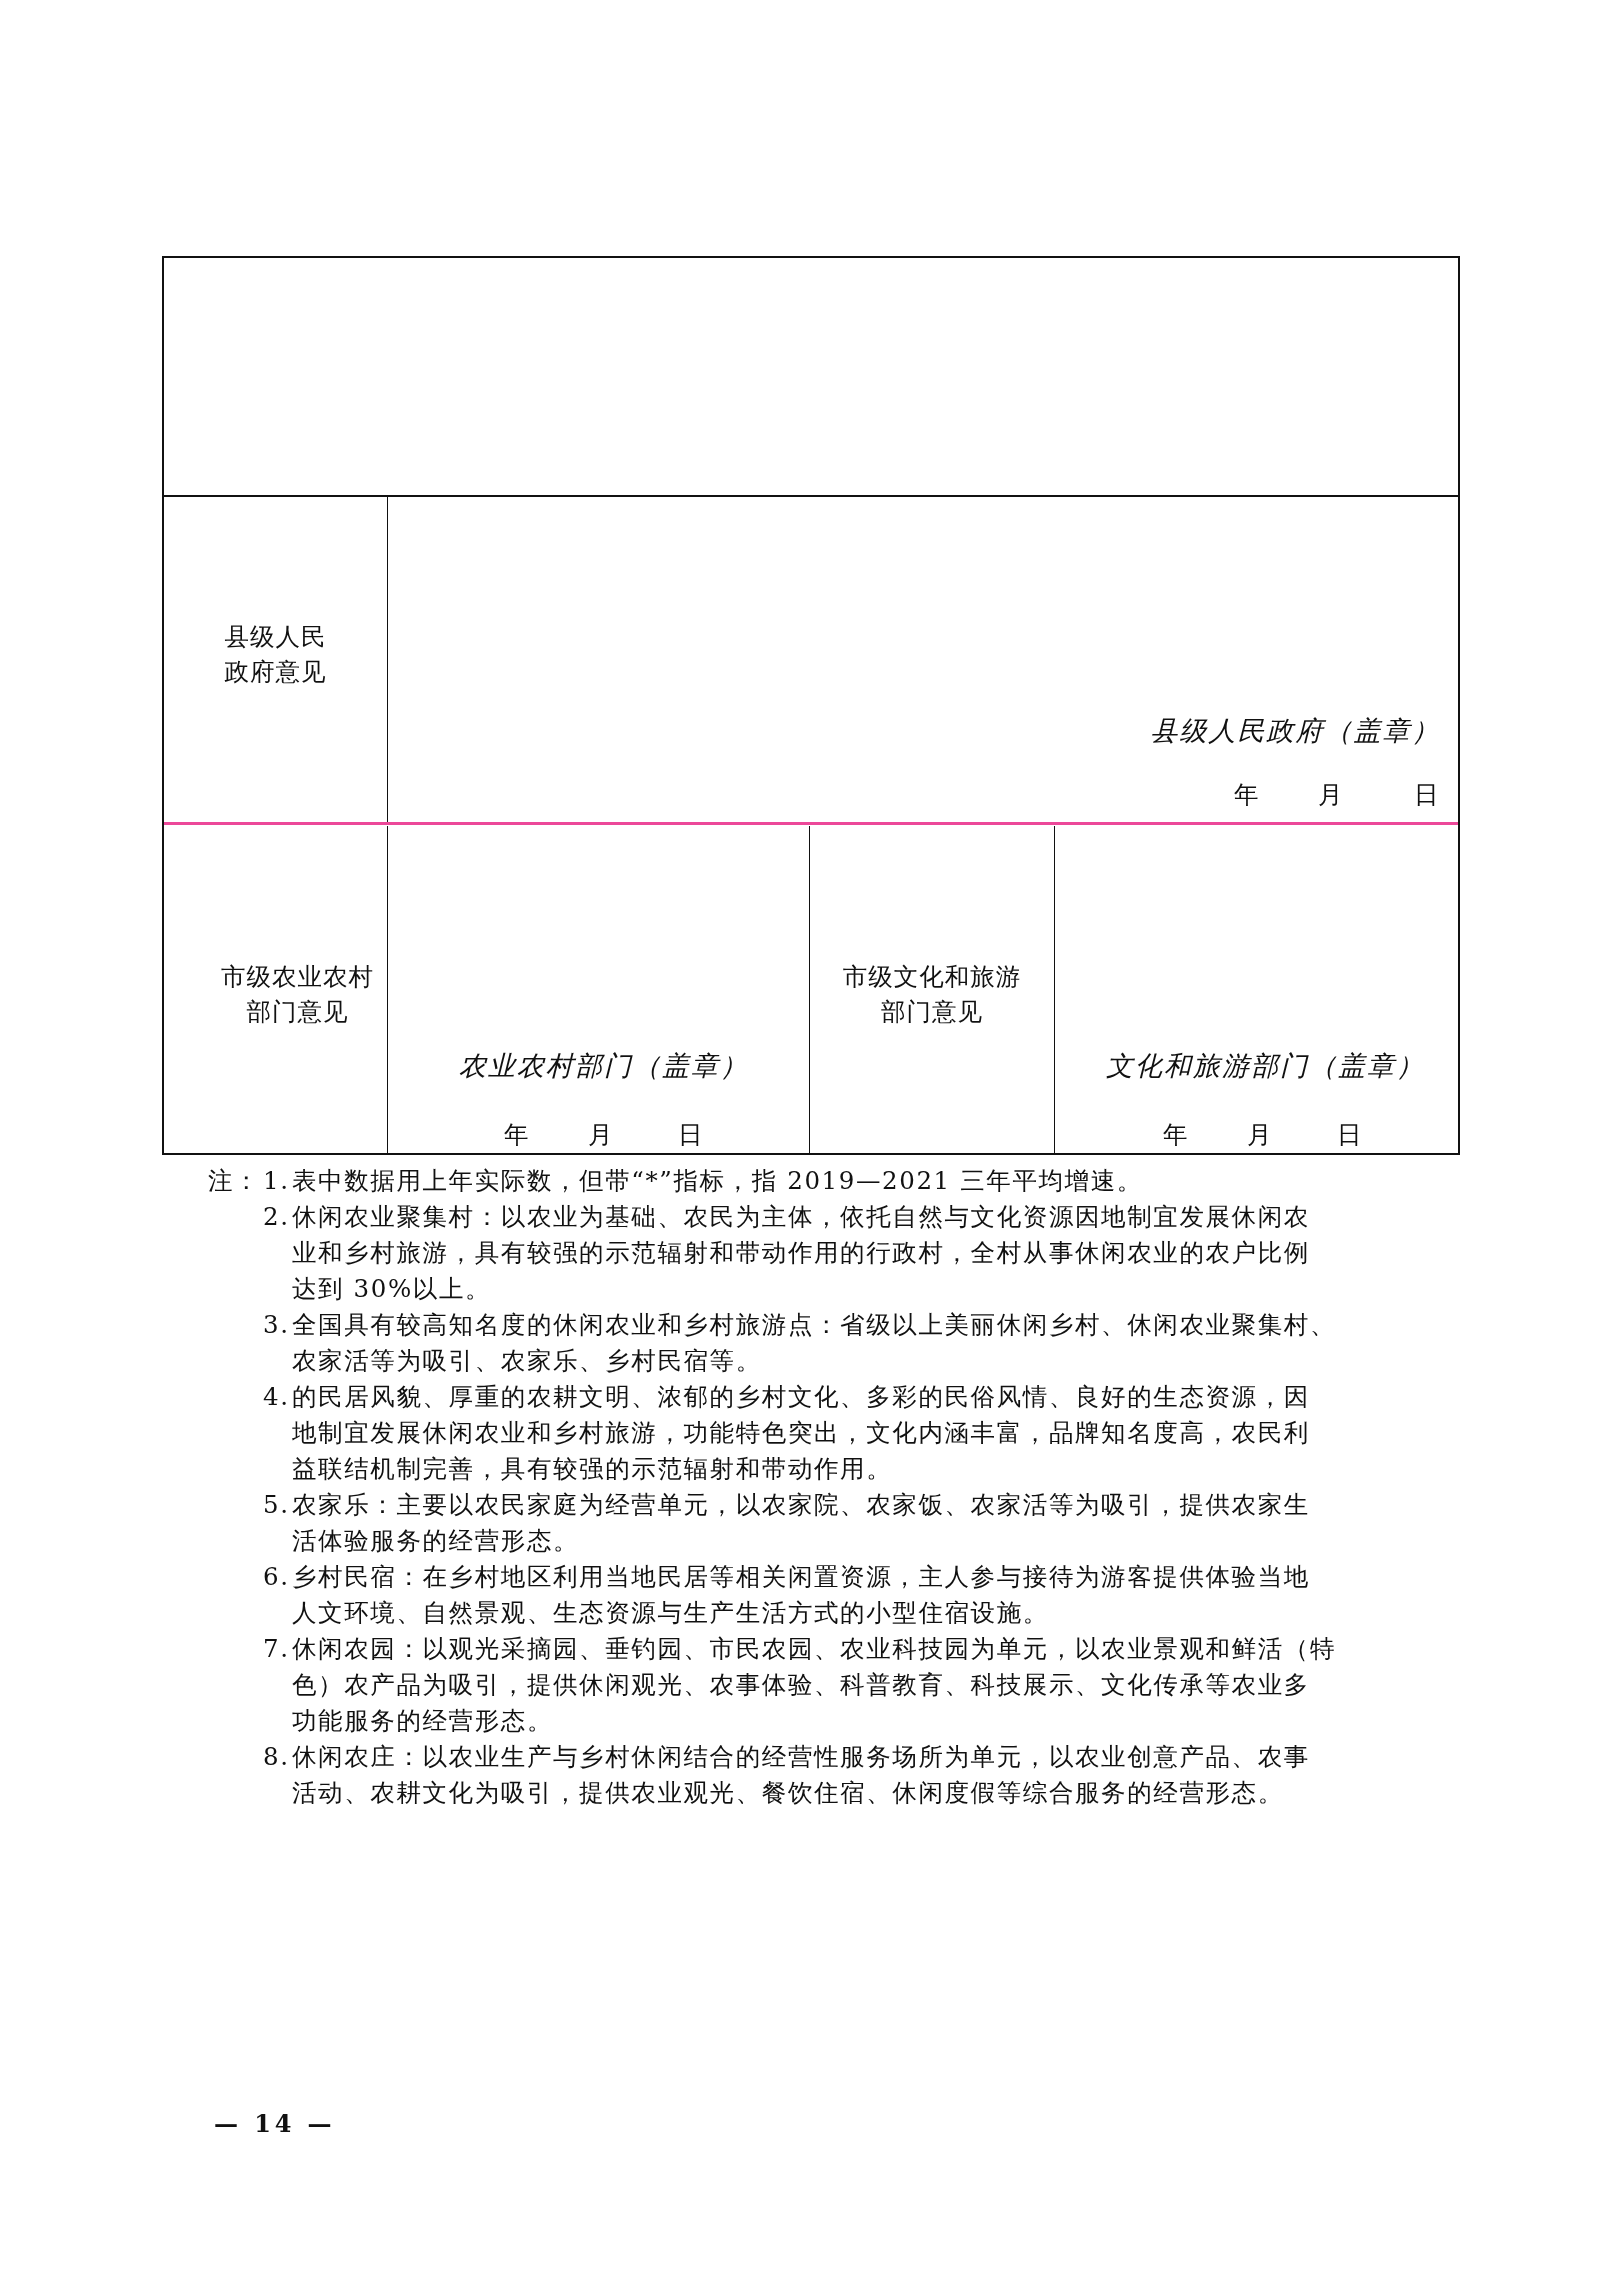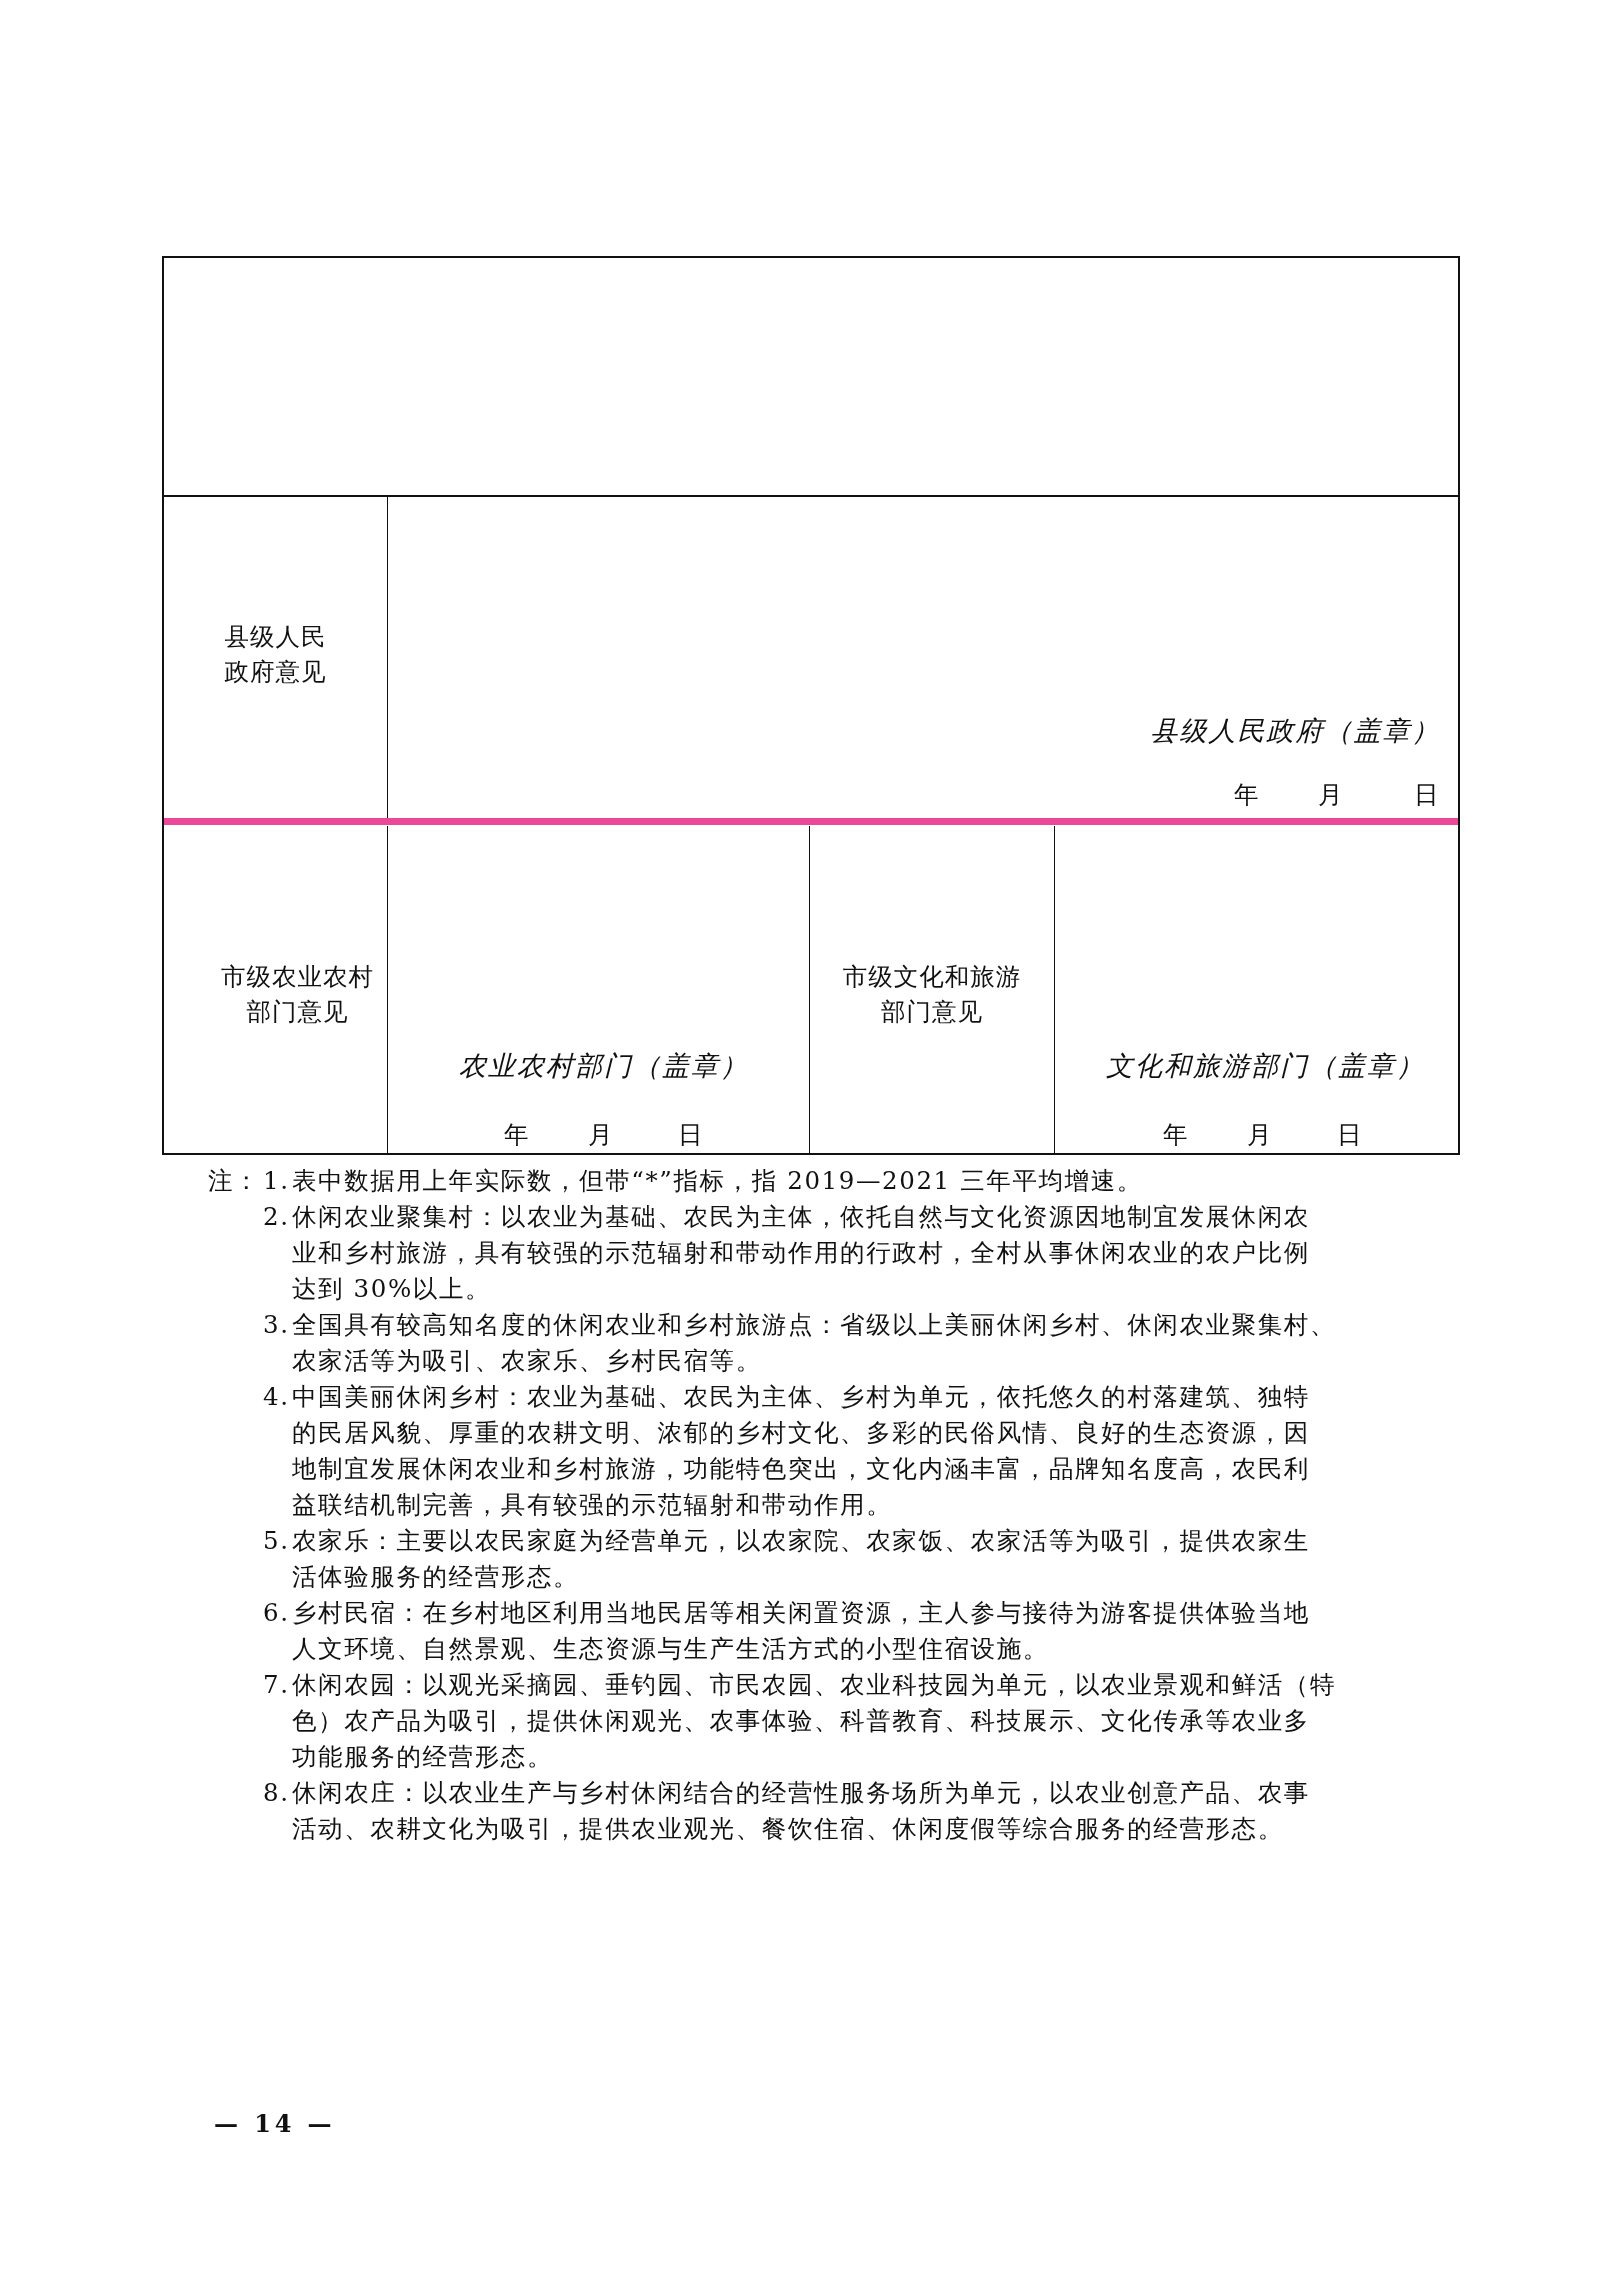--- a/index.html
+++ b/index.html
@@ -19,21 +19,21 @@
       position: absolute;
       left: 162px;
       top: 256px;
       width: 1298px;
       height: 899px;
       border: 2px solid #111;
       box-sizing: border-box;
     }
     .row { position: absolute; left: 0; right: 0; box-sizing: border-box; }
     .row-1 { top: 0; height: 239px; border-bottom: 2px solid #111; }
-    .row-2 { top: 239px; height: 328px; border-bottom: 7px solid #ec4899; }
+    .row-2 { top: 239px; height: 328px; border-bottom: 3px solid #ec4899; }
     .row-3 { top: 568px; bottom: 0; }
     .cell { position: absolute; top: 0; bottom: 0; box-sizing: border-box; }
     .vline { border-left: 1.5px solid #111; }
     .label {
       position: absolute;
       left: 0; right: 0;
       text-align: center;
       font-size: 24.5px;
       line-height: 35px;
       letter-spacing: 1px;
@@ -156,21 +156,20 @@
     <span class="note-num">3.</span>
     <div class="note-text">
       <div>全国具有较高知名度的休闲农业和乡村旅游点：省级以上美丽休闲乡村、休闲农业聚集村、</div>
       <div>农家活等为吸引、农家乐、乡村民宿等。</div>
     </div>
   </div>
   <div class="note">
     <span class="note-prefix"></span>
     <span class="note-num">4.</span>
     <div class="note-text">
-      <div>中国美丽休闲乡村：农业为基础、农民为主体、乡村为单元，依托悠久的村落建筑、独特</div>
       <div>的民居风貌、厚重的农耕文明、浓郁的乡村文化、多彩的民俗风情、良好的生态资源，因</div>
       <div>地制宜发展休闲农业和乡村旅游，功能特色突出，文化内涵丰富，品牌知名度高，农民利</div>
       <div>益联结机制完善，具有较强的示范辐射和带动作用。</div>
     </div>
   </div>
   <div class="note">
     <span class="note-prefix"></span>
     <span class="note-num">5.</span>
     <div class="note-text">
       <div>农家乐：主要以农民家庭为经营单元，以农家院、农家饭、农家活等为吸引，提供农家生</div>

